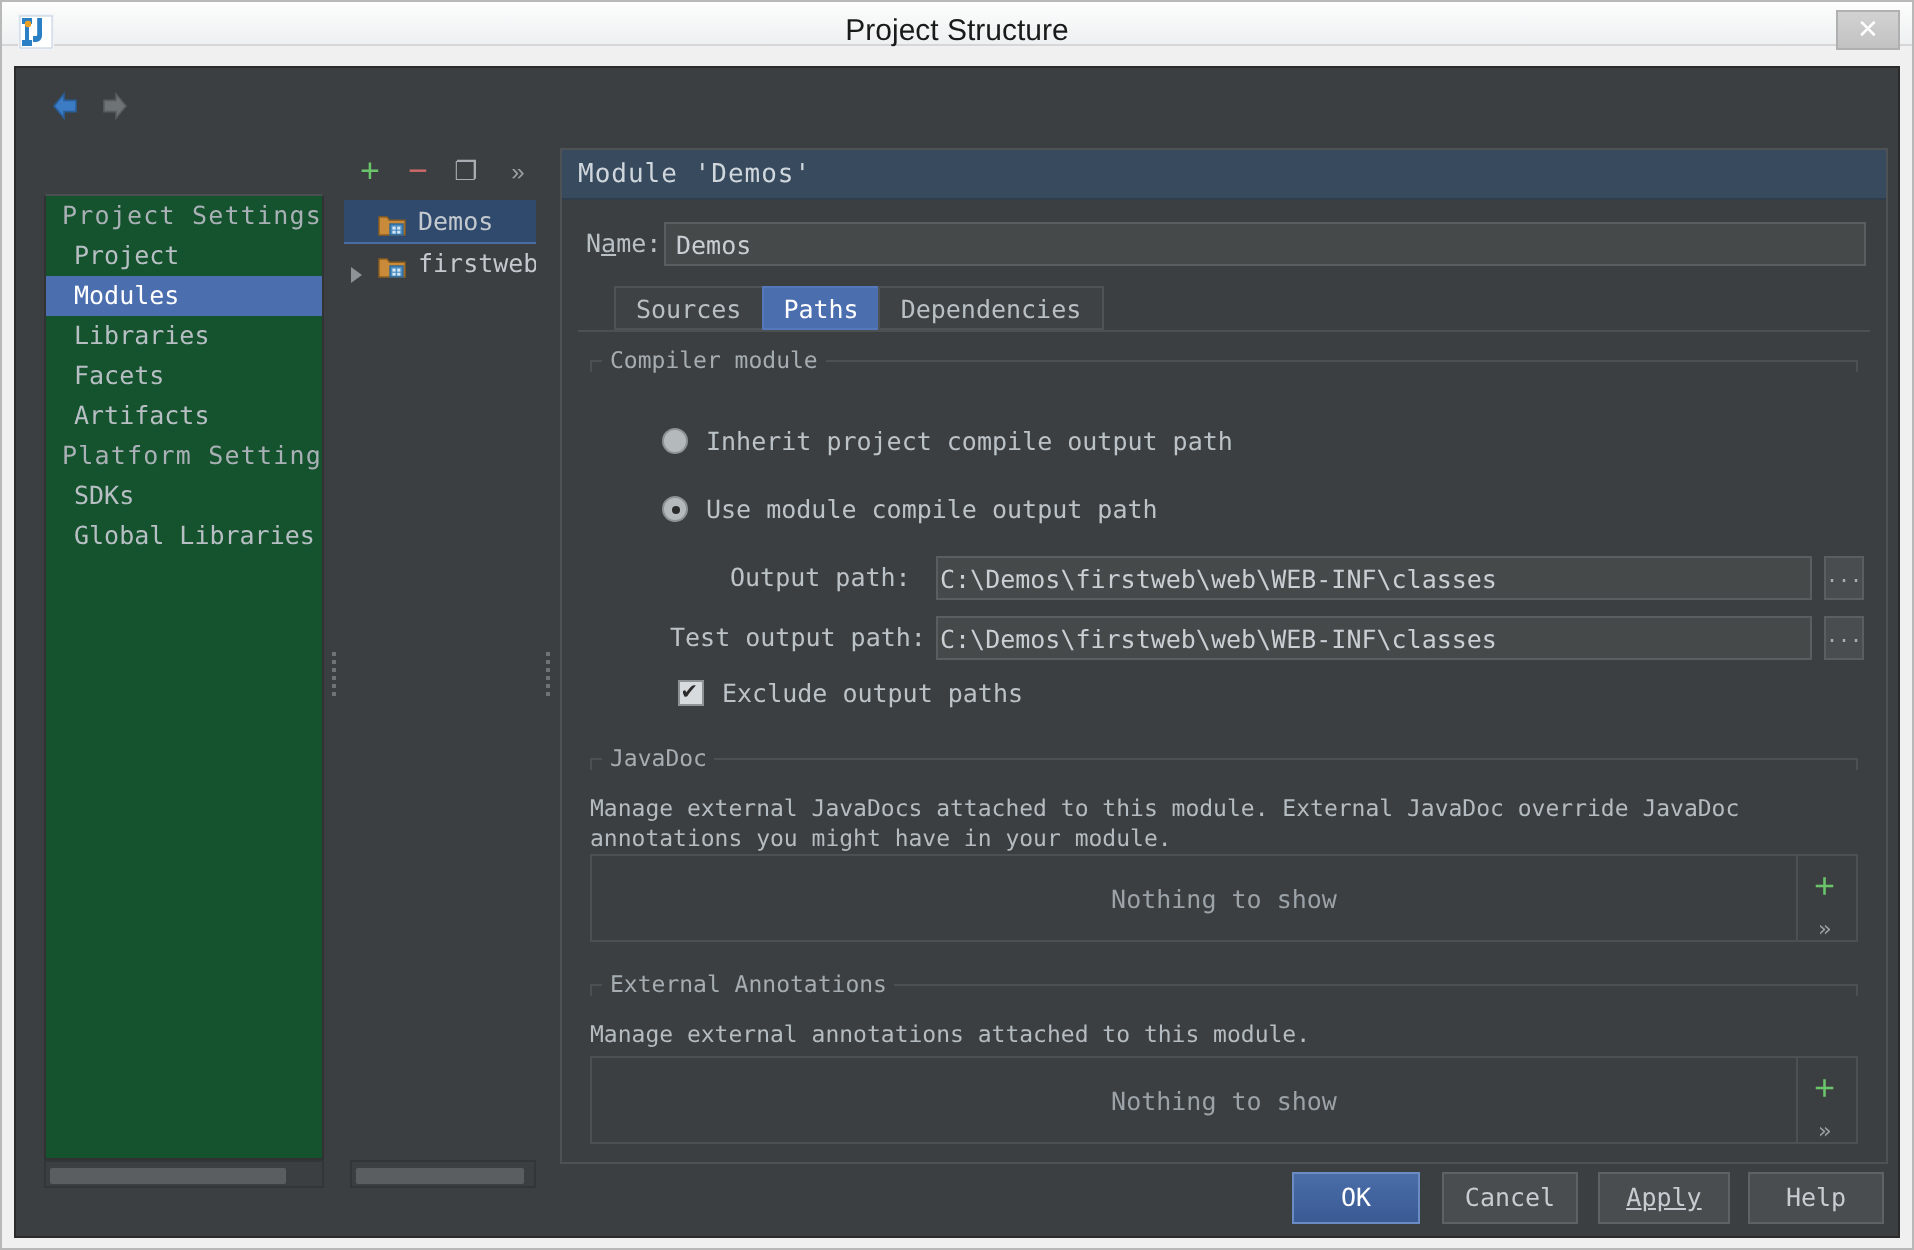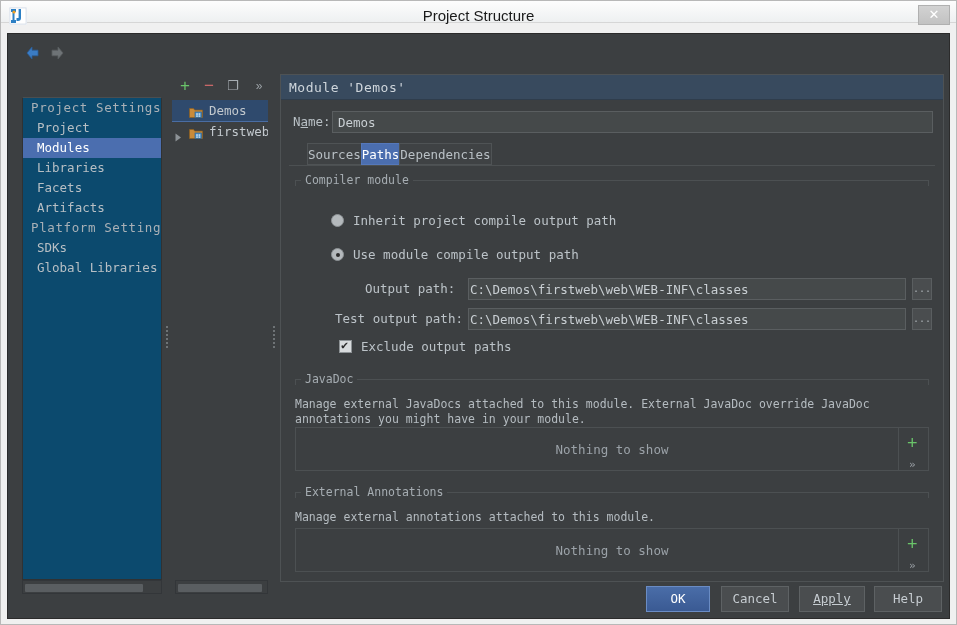--- a/index.html
+++ b/index.html
@@ -70,21 +70,21 @@
     width: 18px; height: 18px;
     cursor: pointer;
   }
   #nav-back { left: 8px; }
   #nav-fwd  { left: 32px; }
 
   
   #settings-list {
     position: absolute; left: 14px; top: 63px;
     width: 140px; height: 483px;
-    background: #0c4a6e;
+    background: #14532d;
     border: 1px solid #303233;
     border-top: 1px solid #4b4e50;
     overflow: hidden;
   }
   .setting-group {
     height: 20px; line-height: 20px;
     padding-left: 8px;
     font-size: 12.5px;
     color: #a9b0b6;
     letter-spacing: 0.6px;
@@ -237,21 +237,21 @@
   }
 
   
   #tabs {
     position: absolute; left: 26px; top: 68px;
     height: 22px;
     display: flex;
   }
   .tab {
     height: 22px; line-height: 22px;
-    padding: 0 0;
+    padding: 0 10px;
     font-size: 12.5px;
     color: #b9c0c5;
     border: 1px solid #4f5355;
     border-right: none;
     background: #3f4244;
     cursor: pointer;
     white-space: nowrap;
   }
   .tab:last-child { border-right: 1px solid #4f5355; }
   .tab.active {

